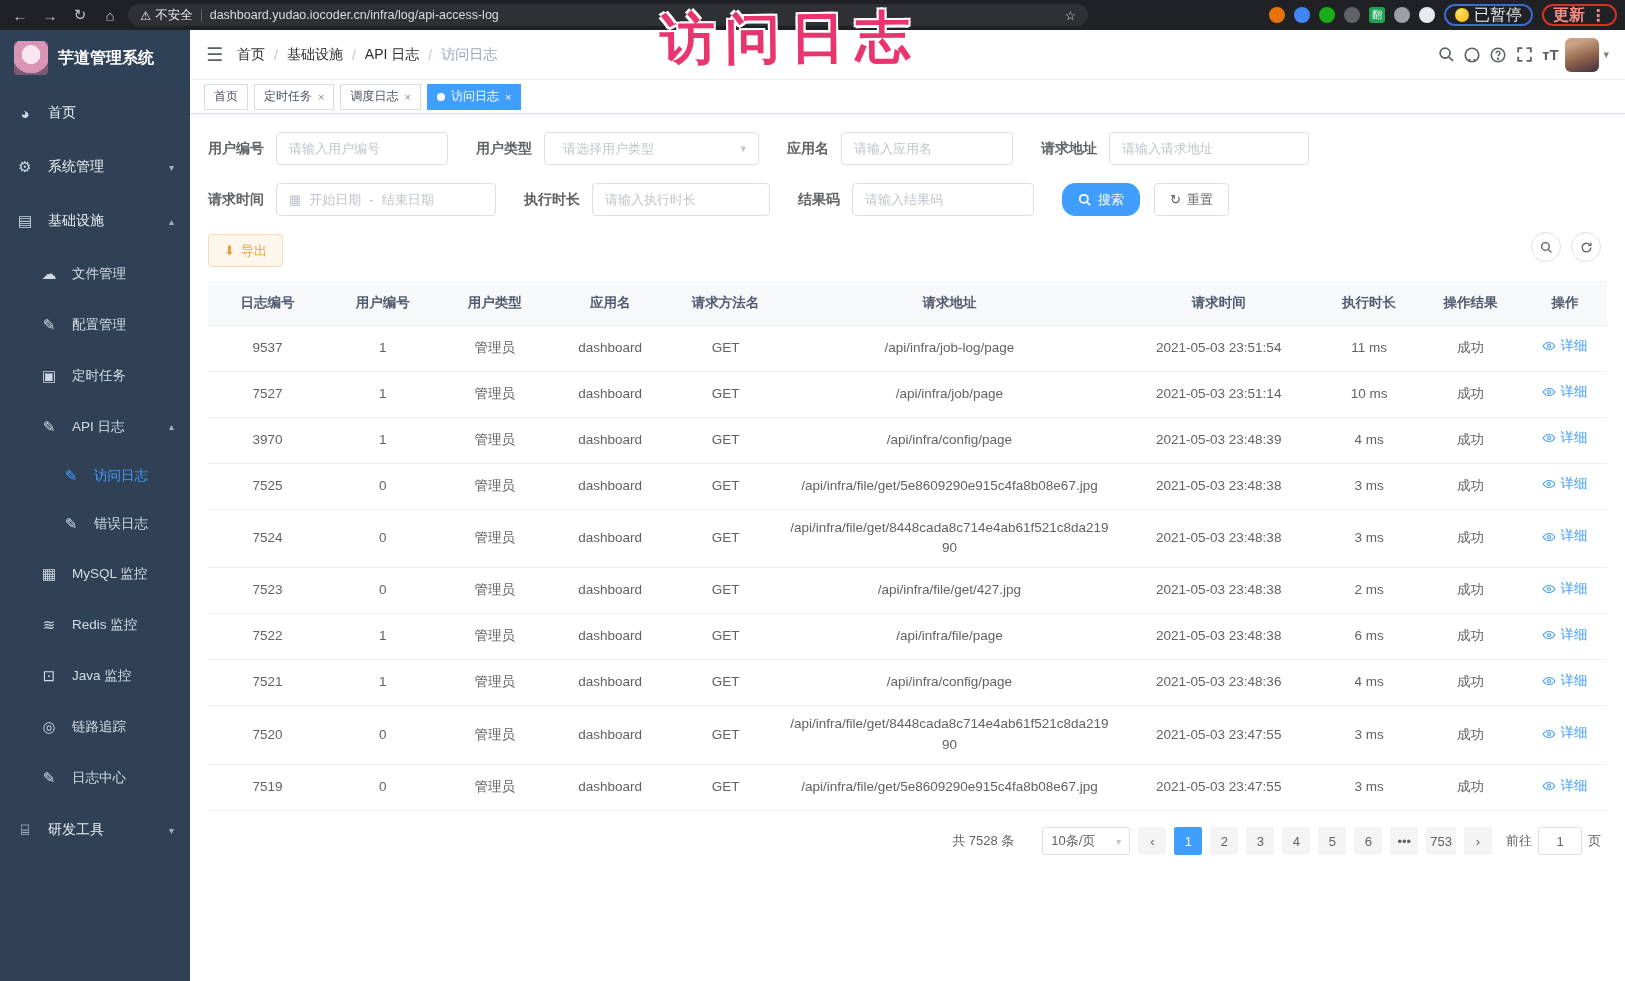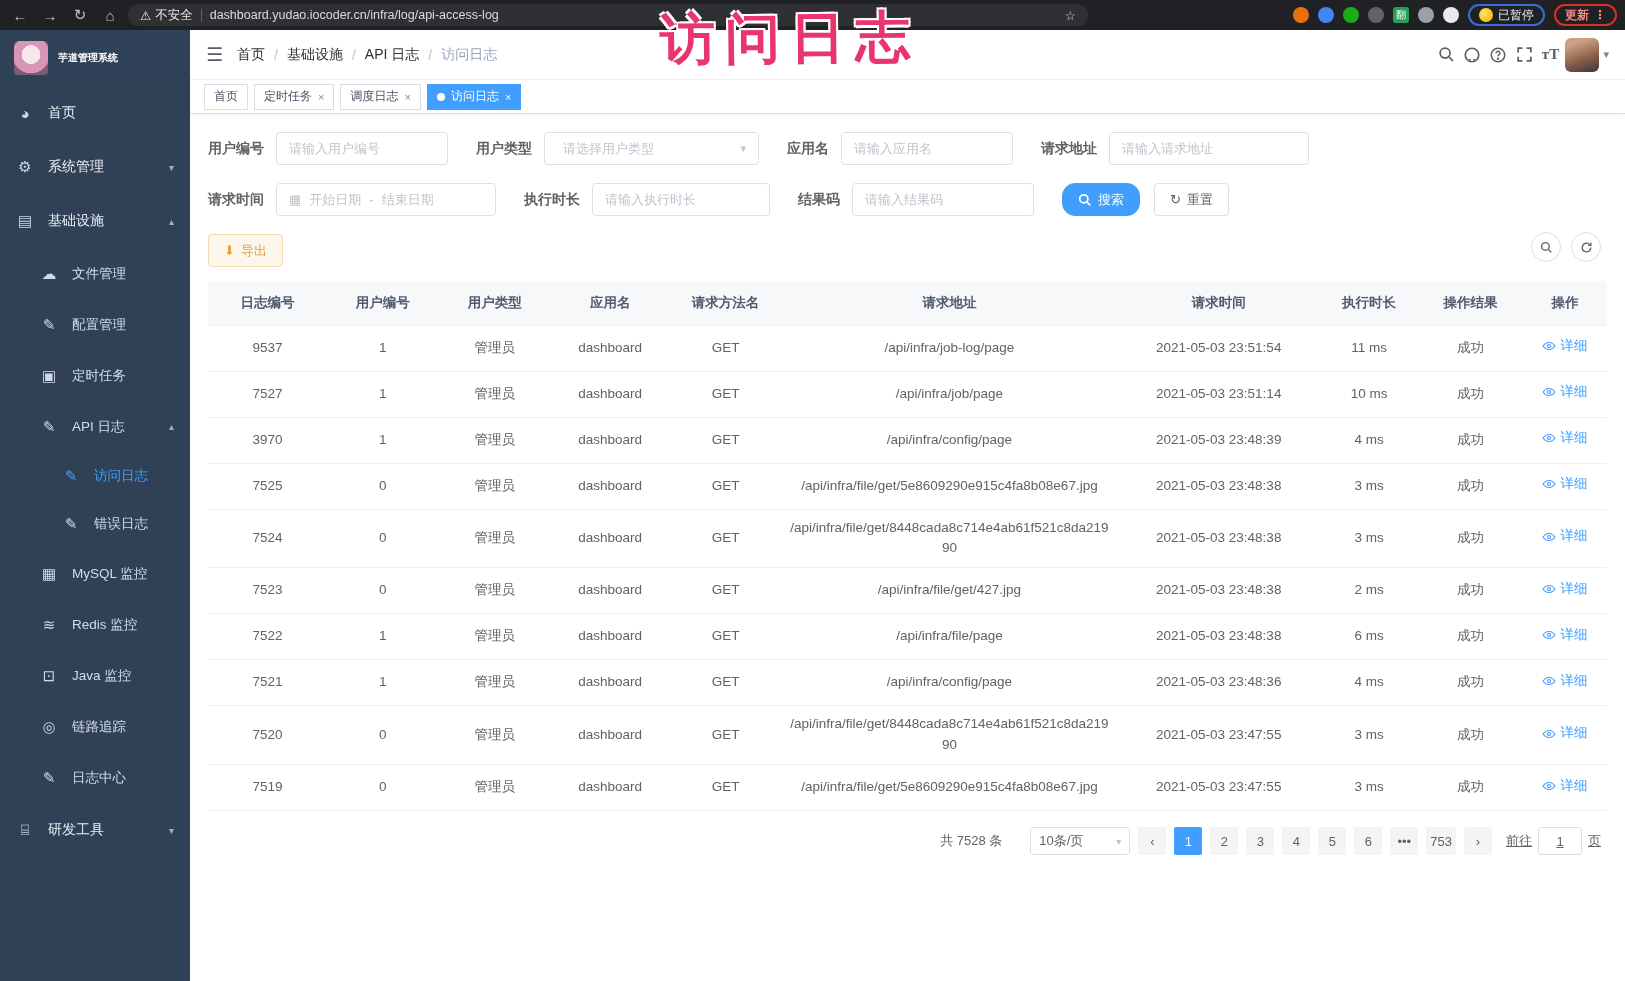--- a/index.html
+++ b/index.html
@@ -11,55 +11,55 @@
     padding:0 8px; gap:6px; color:#e8eaed; font-size:13px; }
   .chrome .navbtn { width:24px; height:24px; display:flex; align-items:center; justify-content:center;
     color:#bdc1c6; font-size:15px; border-radius:50%; cursor:pointer; }
   .addr { flex:1; max-width:960px; height:22px; background:#2e3033; border-radius:11px;
     display:flex; align-items:center; padding:0 12px; gap:8px; color:#dadce0; font-size:12.5px; }
   .addr .warn { color:#e8eaed; display:flex; align-items:center; gap:4px; }
   .addr .sep { width:1px; height:13px; background:#5f6368; }
   .ext-strip { display:flex; align-items:center; gap:9px; margin-left:auto; }
   .ext-dot { width:16px; height:16px; border-radius:50%; display:inline-block; }
   .pill { height:22px; border-radius:11px; display:flex; align-items:center; gap:5px;
-    padding:0 9px; font-size:12px; }
+    padding:0 9px; font-size:16px; }
   .pill.paused { border:2px solid #3b6cd4; color:#e8eaed; }
   .pill.update { border:2px solid #d93025; color:#f28b82; font-weight:bold; }
   .emoji-face { width:14px; height:14px; border-radius:50%; background:radial-gradient(circle at 35% 35%,#ffe066,#f4b400); }
 
   
   .watermark { position:absolute; left:660px; top:2px; z-index:99; font-size:55px; font-weight:bold;
     color:#e8356d; letter-spacing:10px; transform:rotate(-0.6deg); pointer-events:none;
     text-shadow:-2px -2px 0 #fff,2px -2px 0 #fff,-2px 2px 0 #fff,2px 2px 0 #fff,0 3px 0 #fff; }
 
   
   .app { display:flex; height:951px; }
   .sidebar { width:190px; background:#304156; color:#bfcbd9; flex-shrink:0; overflow:hidden; }
   .logo-row { height:56px; display:flex; align-items:center; padding:0 14px; gap:10px; background:#2f4156; }
   .logo-img { width:34px; height:34px; border-radius:4px;
     background:radial-gradient(circle at 50% 40%, #f8e7ef 0 35%, #d895b5 36% 70%, #7c5b74 71%); }
-  .logo-title { color:#fff; font-size:10px; font-weight:bold; white-space:nowrap; }
+  .logo-title { color:#fff; font-size:16px; font-weight:bold; white-space:nowrap; }
   .menu-item { height:54px; display:flex; align-items:center; padding:0 16px; gap:14px;
     font-size:14px; cursor:pointer; color:#e7edf5; }
   .menu-item .mi-icon { width:18px; text-align:center; font-size:15px; color:#cfd8e4; }
   .menu-item .arrow { margin-left:auto; font-size:10px; color:#9fb0c3; }
   .menu-item.lvl2 { height:51px; padding-left:40px; font-size:13.5px; color:#d3dce6; }
   .menu-item.lvl3 { height:48px; padding-left:62px; font-size:13.5px; color:#d3dce6; }
   .menu-item.active, .menu-item.active .mi-icon { color:#409eff; }
 
   .main { flex:1; display:flex; flex-direction:column; background:#fff; min-width:0; }
 
   
   .topbar { height:50px; display:flex; align-items:center; padding:0 16px; gap:14px;
     border-bottom:1px solid #f0f0f0; }
   .hamburger { font-size:19px; color:#5a5e66; cursor:pointer; }
   .crumbs { display:flex; align-items:center; gap:9px; font-size:14px; color:#303133; }
   .crumbs .slash { color:#c0c4cc; }
   .crumbs .last { color:#97a8be; }
-  .top-icons { margin-left:auto; display:flex; align-items:center; gap:4px;font-family:Liberation Serif, serif; }
+  .top-icons { margin-left:auto; display:flex; align-items:center; gap:4px; }
   .top-icons .ticon { width:22px; height:22px; display:flex; align-items:center; justify-content:center;
     color:#5a5e66; cursor:pointer; }
   .avatar { width:34px; height:34px; border-radius:6px;
     background:linear-gradient(160deg,#caa184 20%,#8a6048 60%,#403043); cursor:pointer; }
   .caret { font-size:11px; color:#7e828a; cursor:pointer; }
 
   
   .tags { height:34px; display:flex; align-items:center; gap:6px; padding:0 14px;
     border-bottom:1px solid #d8dce5; box-shadow:0 1px 3px rgba(0,0,0,.06); }
   .tag { height:26px; display:flex; align-items:center; gap:6px; padding:0 9px; font-size:12px;
@@ -101,28 +101,28 @@
   table.grid td { border-bottom:1px solid #ebeef5; padding:8px 6px; text-align:center; height:46px;
     line-height:1.55; }
   td.url-cell { max-width:330px; word-break:break-all; }
   .link { color:#409eff; cursor:pointer; white-space:nowrap; display:inline-flex; align-items:center; gap:4px; }
   .eye { display:inline-block; width:14px; height:14px; }
 
   
   .pager { display:flex; align-items:center; justify-content:flex-end; gap:8px; padding:16px 6px 0 0;
     font-size:13px; color:#606266; }
   .pg-total { margin-right:20px; }
-  .pg-size { width:100px; height:28px; border:1px solid #dcdfe6; border-radius:3px; display:flex;
+  .pg-size { width:88px; height:28px; border:1px solid #dcdfe6; border-radius:3px; display:flex;
     align-items:center; justify-content:space-between; padding:0 8px; color:#606266; cursor:pointer; }
   .pg-size .sel-arrow { color:#c0c4cc; font-size:10px; }
   .pg-btn { min-width:28px; height:28px; border-radius:2px; background:#f4f4f5; color:#606266;
     display:flex; align-items:center; justify-content:center; padding:0 4px; cursor:pointer;
     font-size:13px; }
   .pg-btn.active { background:#409eff; color:#fff; }
-  .pg-goto { display:flex; align-items:center; gap:6px; margin-left:6px;text-decoration:underline; }
+  .pg-goto { display:flex; align-items:center; gap:6px; margin-left:6px; }
   .pg-goto input { width:44px; height:28px; border:1px solid #dcdfe6; border-radius:3px;
     text-align:center; font-size:13px; color:#606266; outline:none; }
 </style>
 </head>
 <body>
 
 <div class="chrome">
   <span class="navbtn">←</span>
   <span class="navbtn">→</span>
   <span class="navbtn">↻</span>

